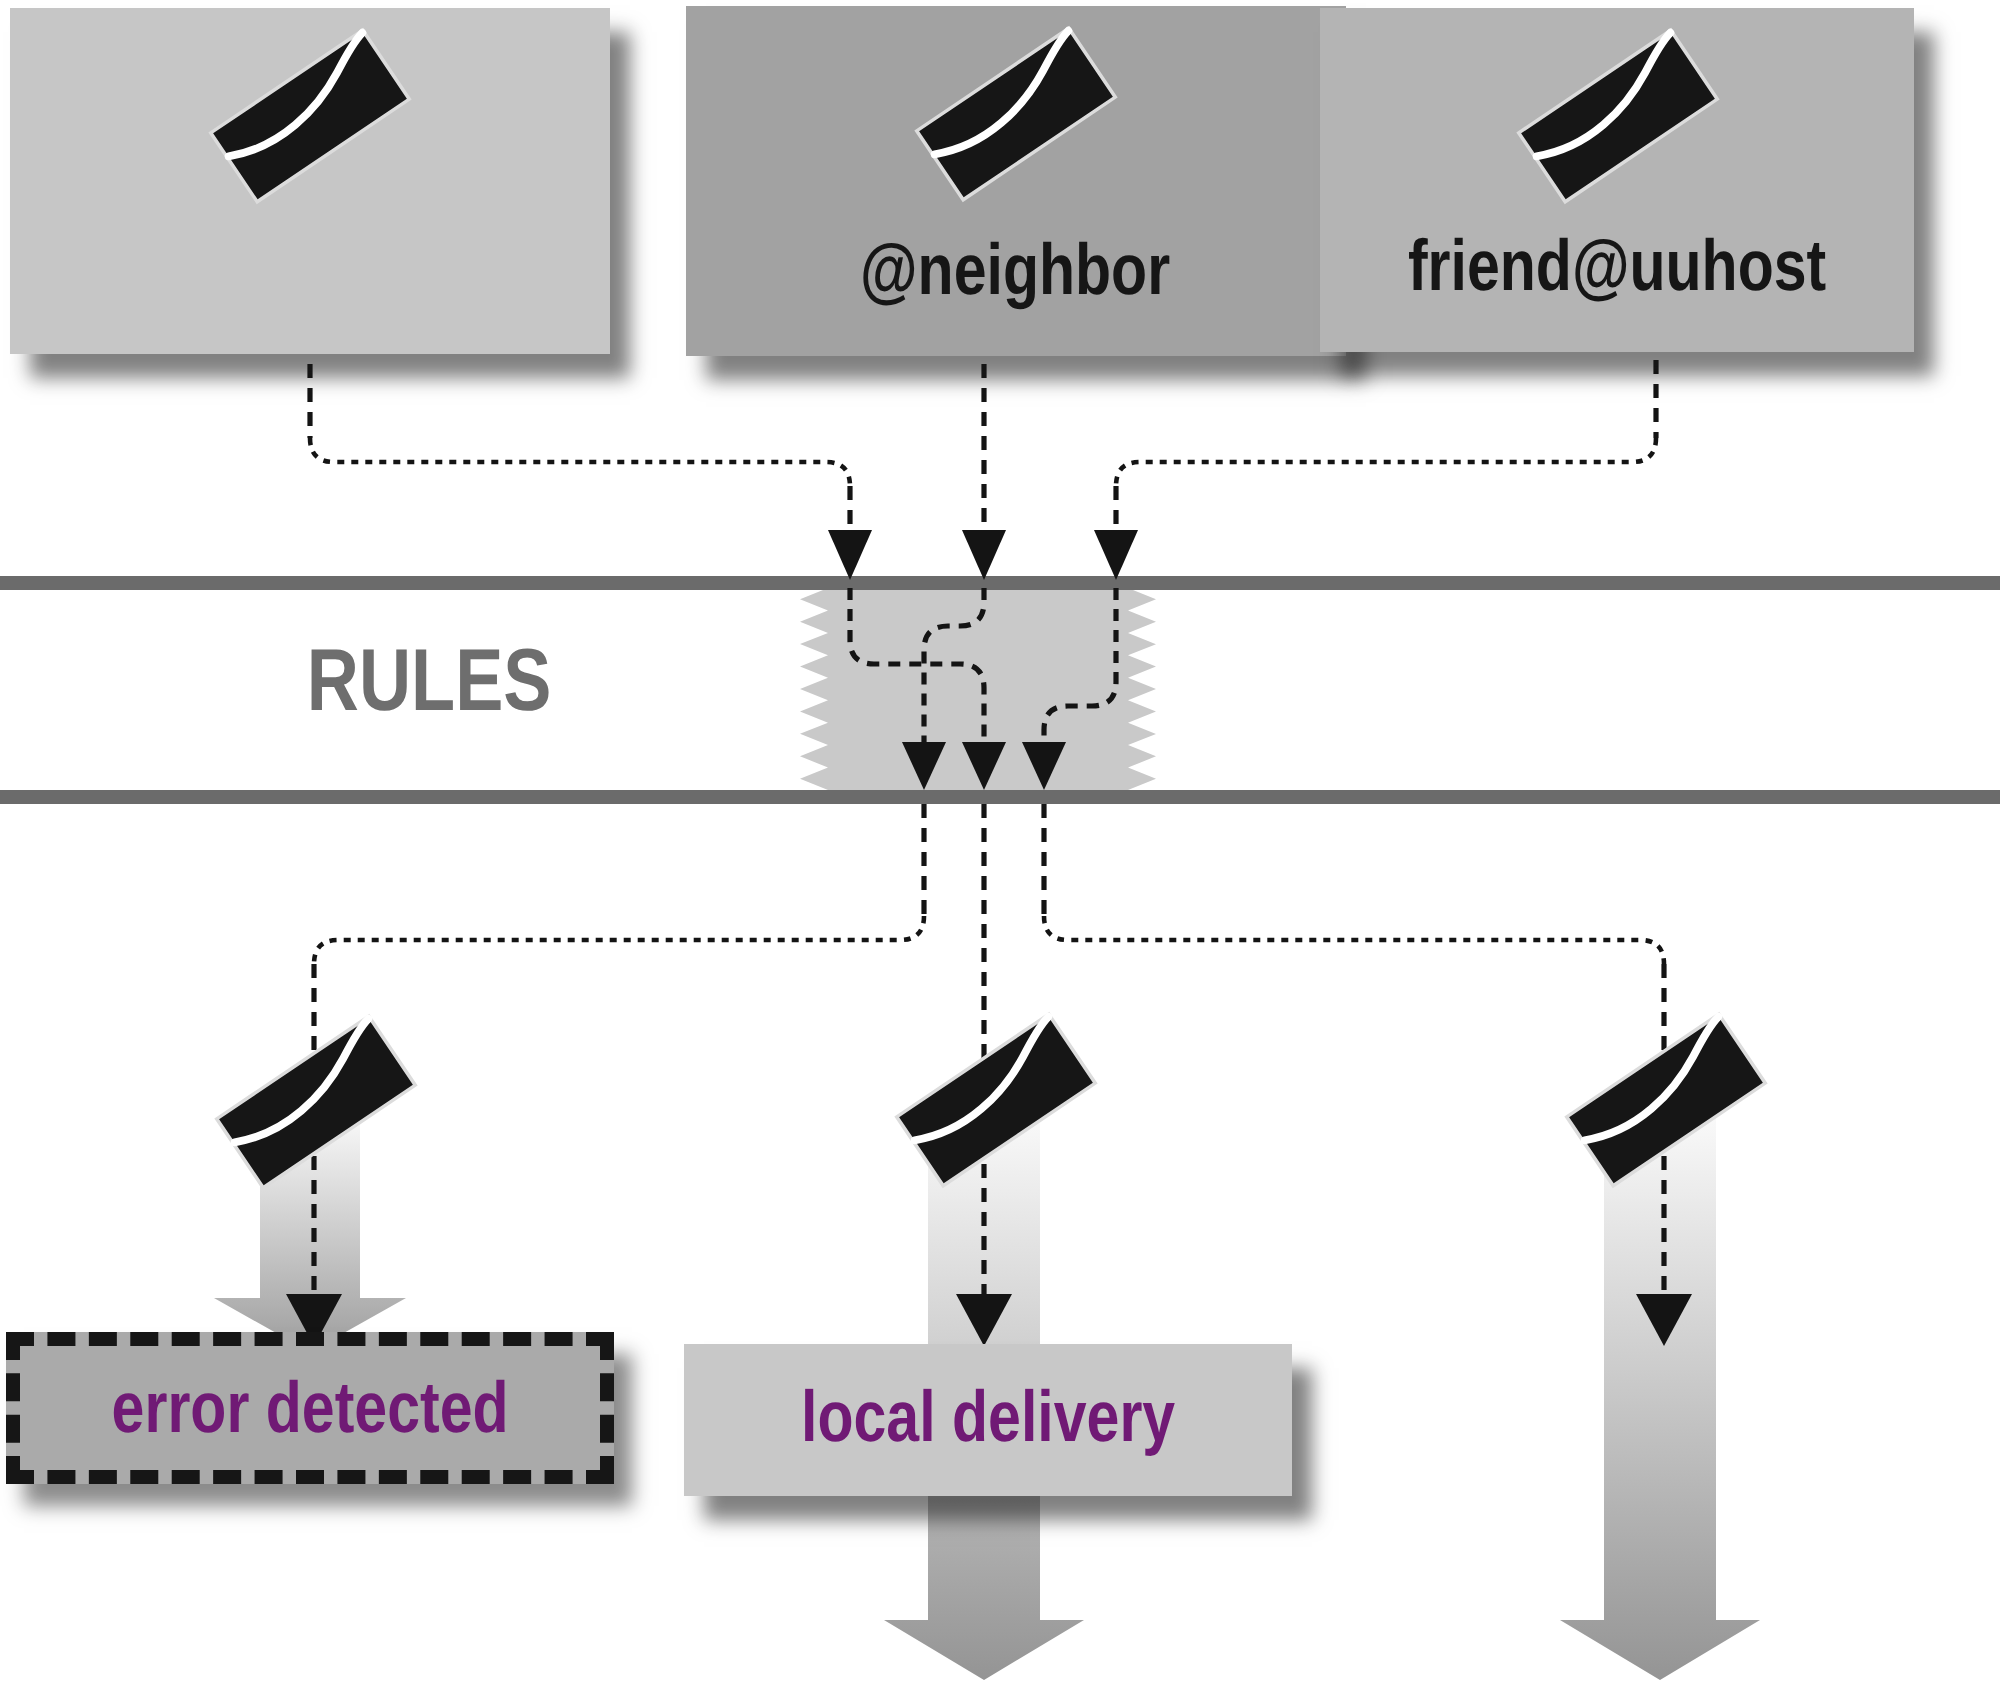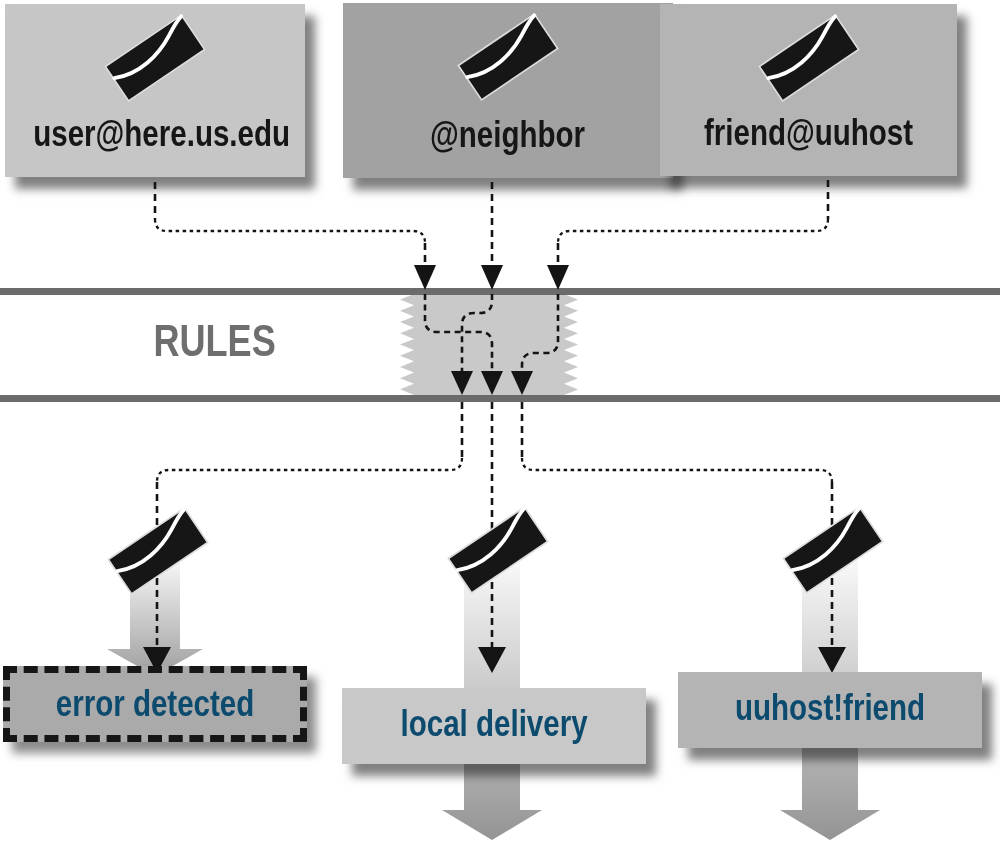--- a/index.html
+++ b/index.html
@@ -31,25 +31,25 @@
   .addr-box .env-slot{margin-top:8px;height:92px;display:flex;align-items:center;justify-content:center;}
   .box-label{
     position:absolute;left:0;right:0;bottom:22px;text-align:center;
     font-size:36px;font-weight:bold;color:#161616;z-index:1;
   }
   #top-box-0{left:5px;top:4px;width:300px;height:173px;background:#c6c6c6;}
   #top-box-1{left:343px;top:3px;width:330px;height:175px;background:#a2a2a2;}
   #top-box-2{left:660px;top:4px;width:297px;height:172px;background:#b4b4b4;}
 
   #out-box-0{left:3px;top:666px;width:290px;height:62px;background:#aaaaaa;border:7px dashed #161616;box-shadow:9px 11px 9px rgba(25,25,25,0.5);}
-  #out-box-1{left:342px;top:688px;width:304px;height:76px;background:#c8c8c8;}
+  #out-box-1{left:342px;top:672px;width:304px;height:76px;background:#c8c8c8;}
   #out-box-2{left:678px;top:672px;width:304px;height:76px;background:#b4b4b4;}
   .out-label{
     position:absolute;left:0;right:0;top:50%;transform:translateY(-54%);text-align:center;
-    font-size:36px;font-weight:bold;color:#0c4a6e;
+    font-size:36px;font-weight:bold;color:#701a75;
   }
   #out-box-0 .out-label{transform:translateY(-50%);}
 
   
   .env-abs{position:absolute;z-index:6;width:104px;height:90px;}
   #env-b0{left:106px;top:506px;}
   #env-b1{left:446px;top:505px;}
   #env-b2{left:781px;top:505px;}
   .env-top{width:104px;height:90px;}
   svg{display:block;}
@@ -131,23 +131,20 @@
     <path stroke-dasharray="7 5" d="M832,482 V647"></path>
     <polygon fill="#141414" stroke="none" points="818,647 846,647 832,673"></polygon>
   </svg>
 
   <div class="box addr-box" id="top-box-0">
     <div class="env-slot">
       <svg class="env-top" viewBox="0 0 120 104">
           <use href="#envelope"></use>
         </svg>
     </div>
-    <div class="box-label">
-      <span class="condensed">user@here.us.edu</span>
-    </div>
   </div>
   <div class="box addr-box" id="top-box-1">
     <div class="env-slot">
       <svg class="env-top" viewBox="0 0 120 104">
           <use href="#envelope"></use>
         </svg>
     </div>
     <div class="box-label">
       <span class="condensed">@neighbor</span>
     </div>
@@ -166,25 +163,20 @@
   <div class="box" id="out-box-0">
     <div class="out-label">
       <span class="condensed">error detected</span>
     </div>
   </div>
   <div class="box" id="out-box-1">
     <div class="out-label">
       <span class="condensed">local delivery</span>
     </div>
   </div>
-  <div class="box" id="out-box-2">
-    <div class="out-label">
-      <span class="condensed">uuhost!friend</span>
-    </div>
-  </div>
 
   <div class="env-abs" id="env-b0">
     <svg width="104" height="90" viewBox="0 0 120 104">
         <use href="#envelope"></use>
       </svg>
   </div>
   <div class="env-abs" id="env-b1">
     <svg width="104" height="90" viewBox="0 0 120 104">
         <use href="#envelope"></use>
       </svg>

